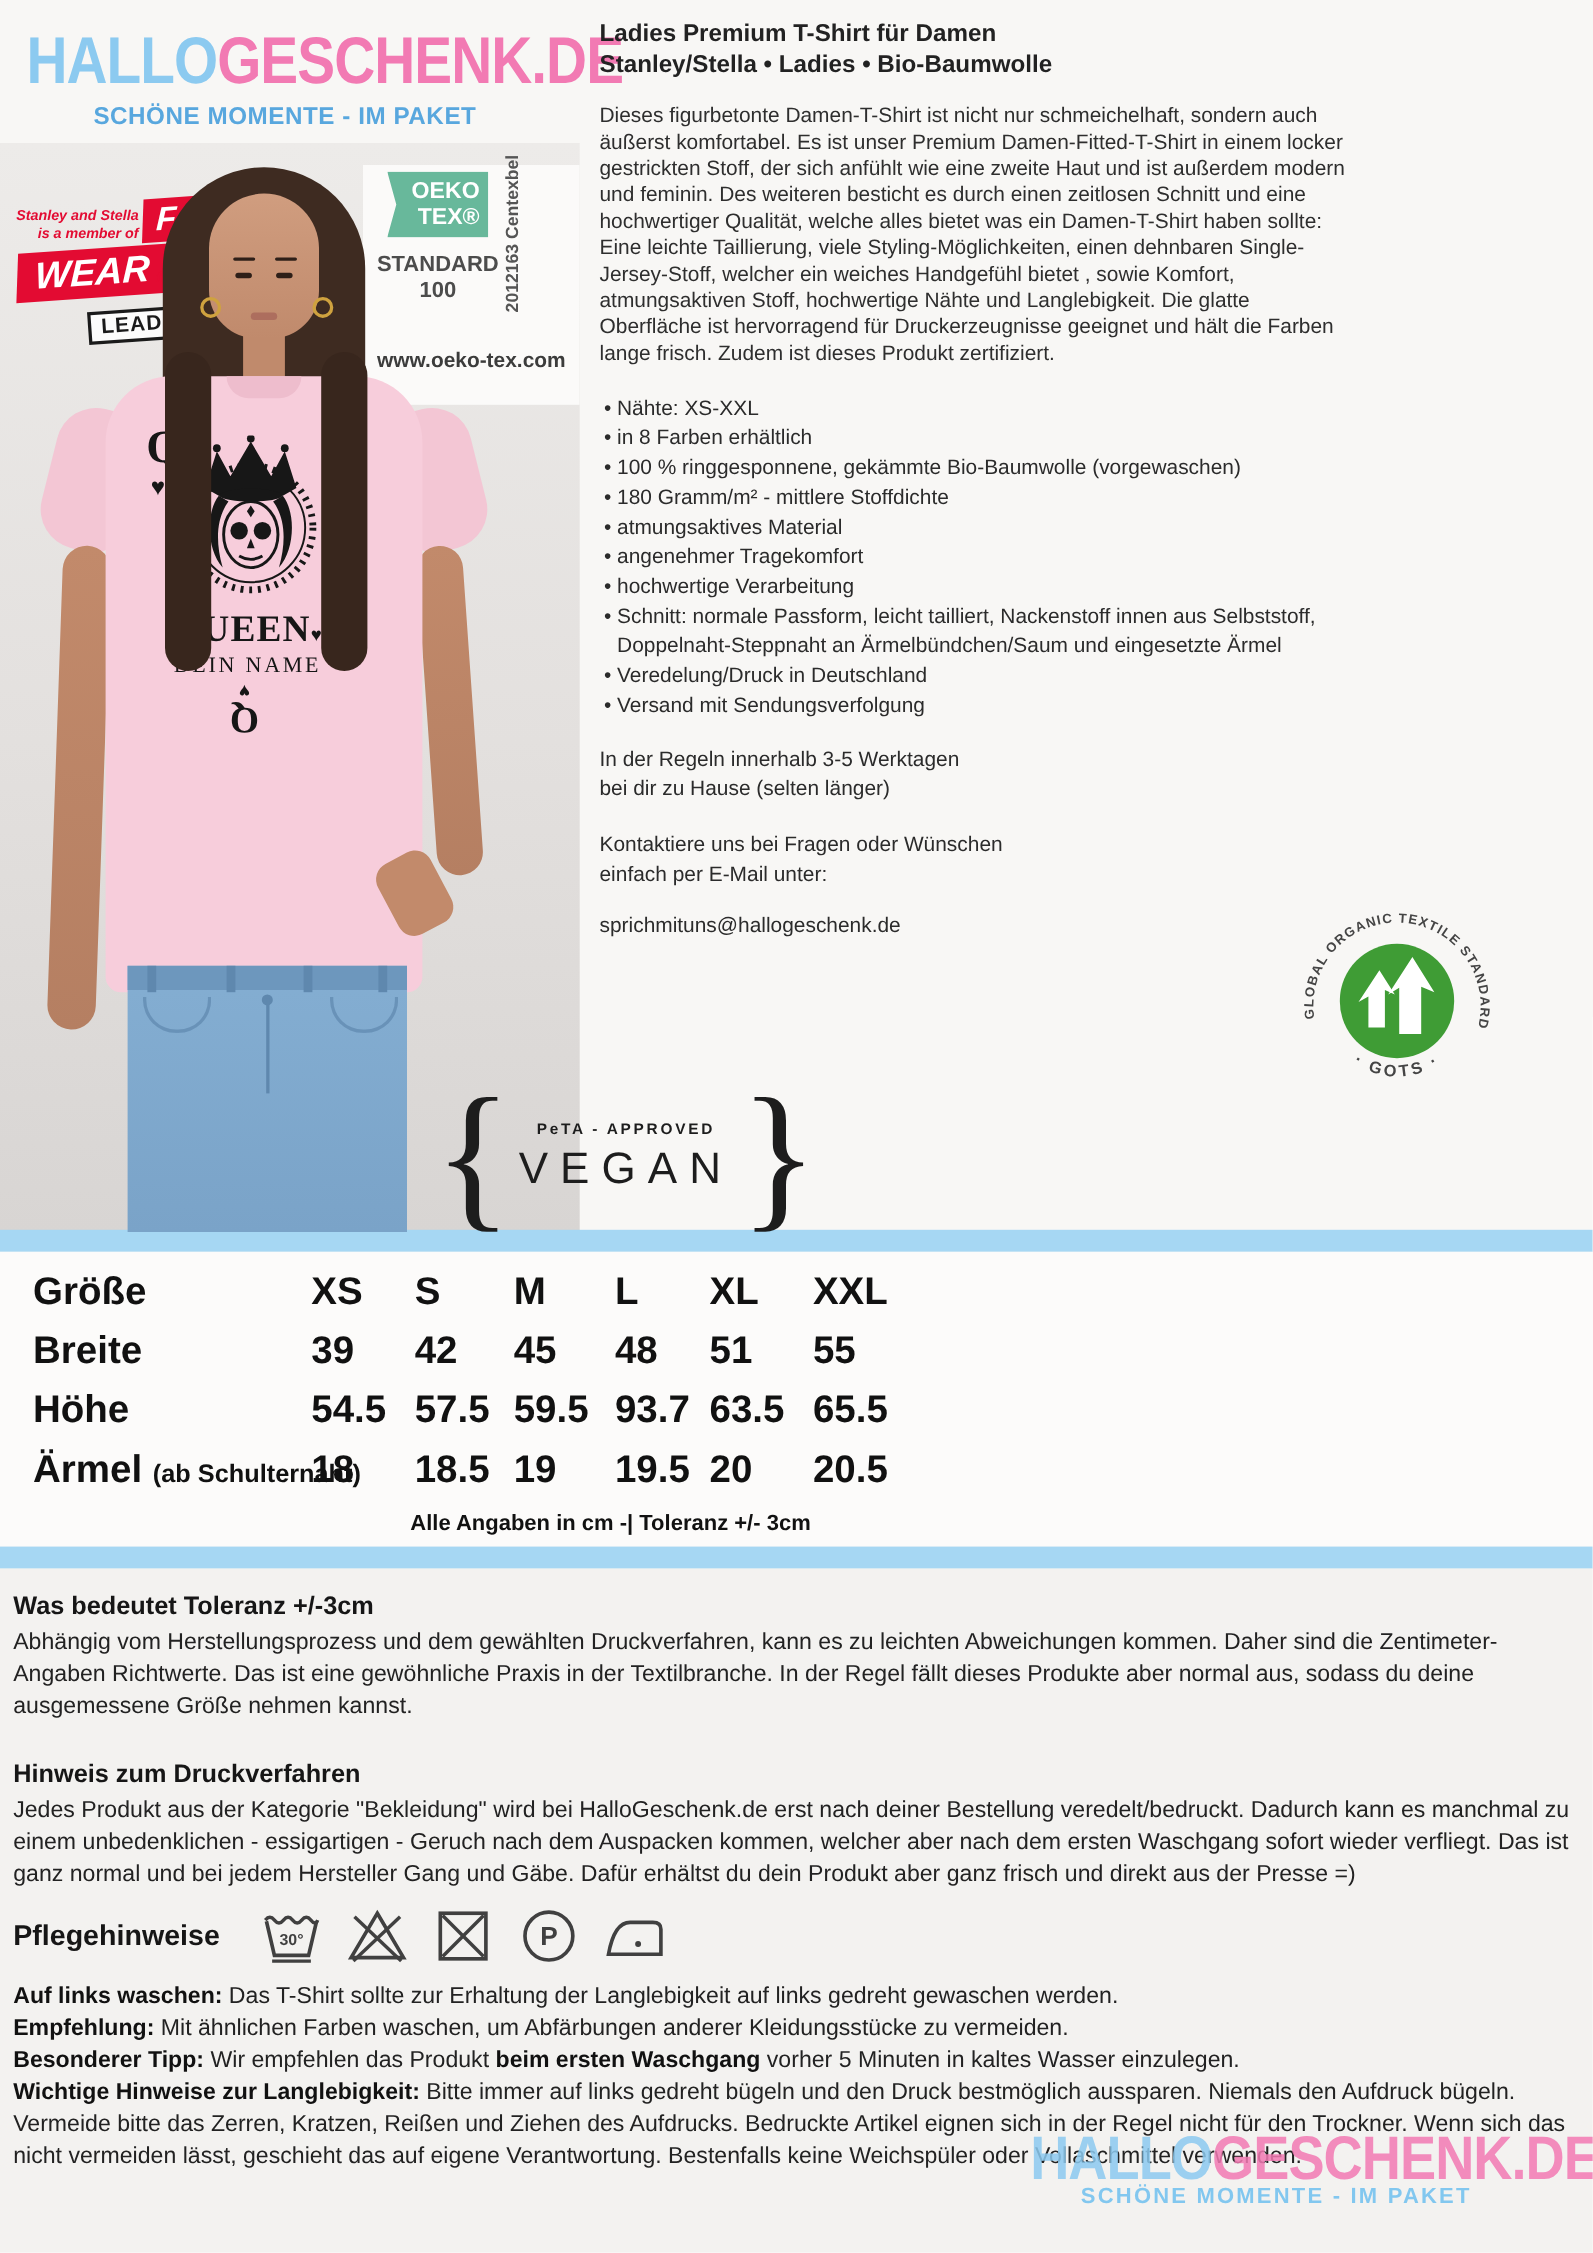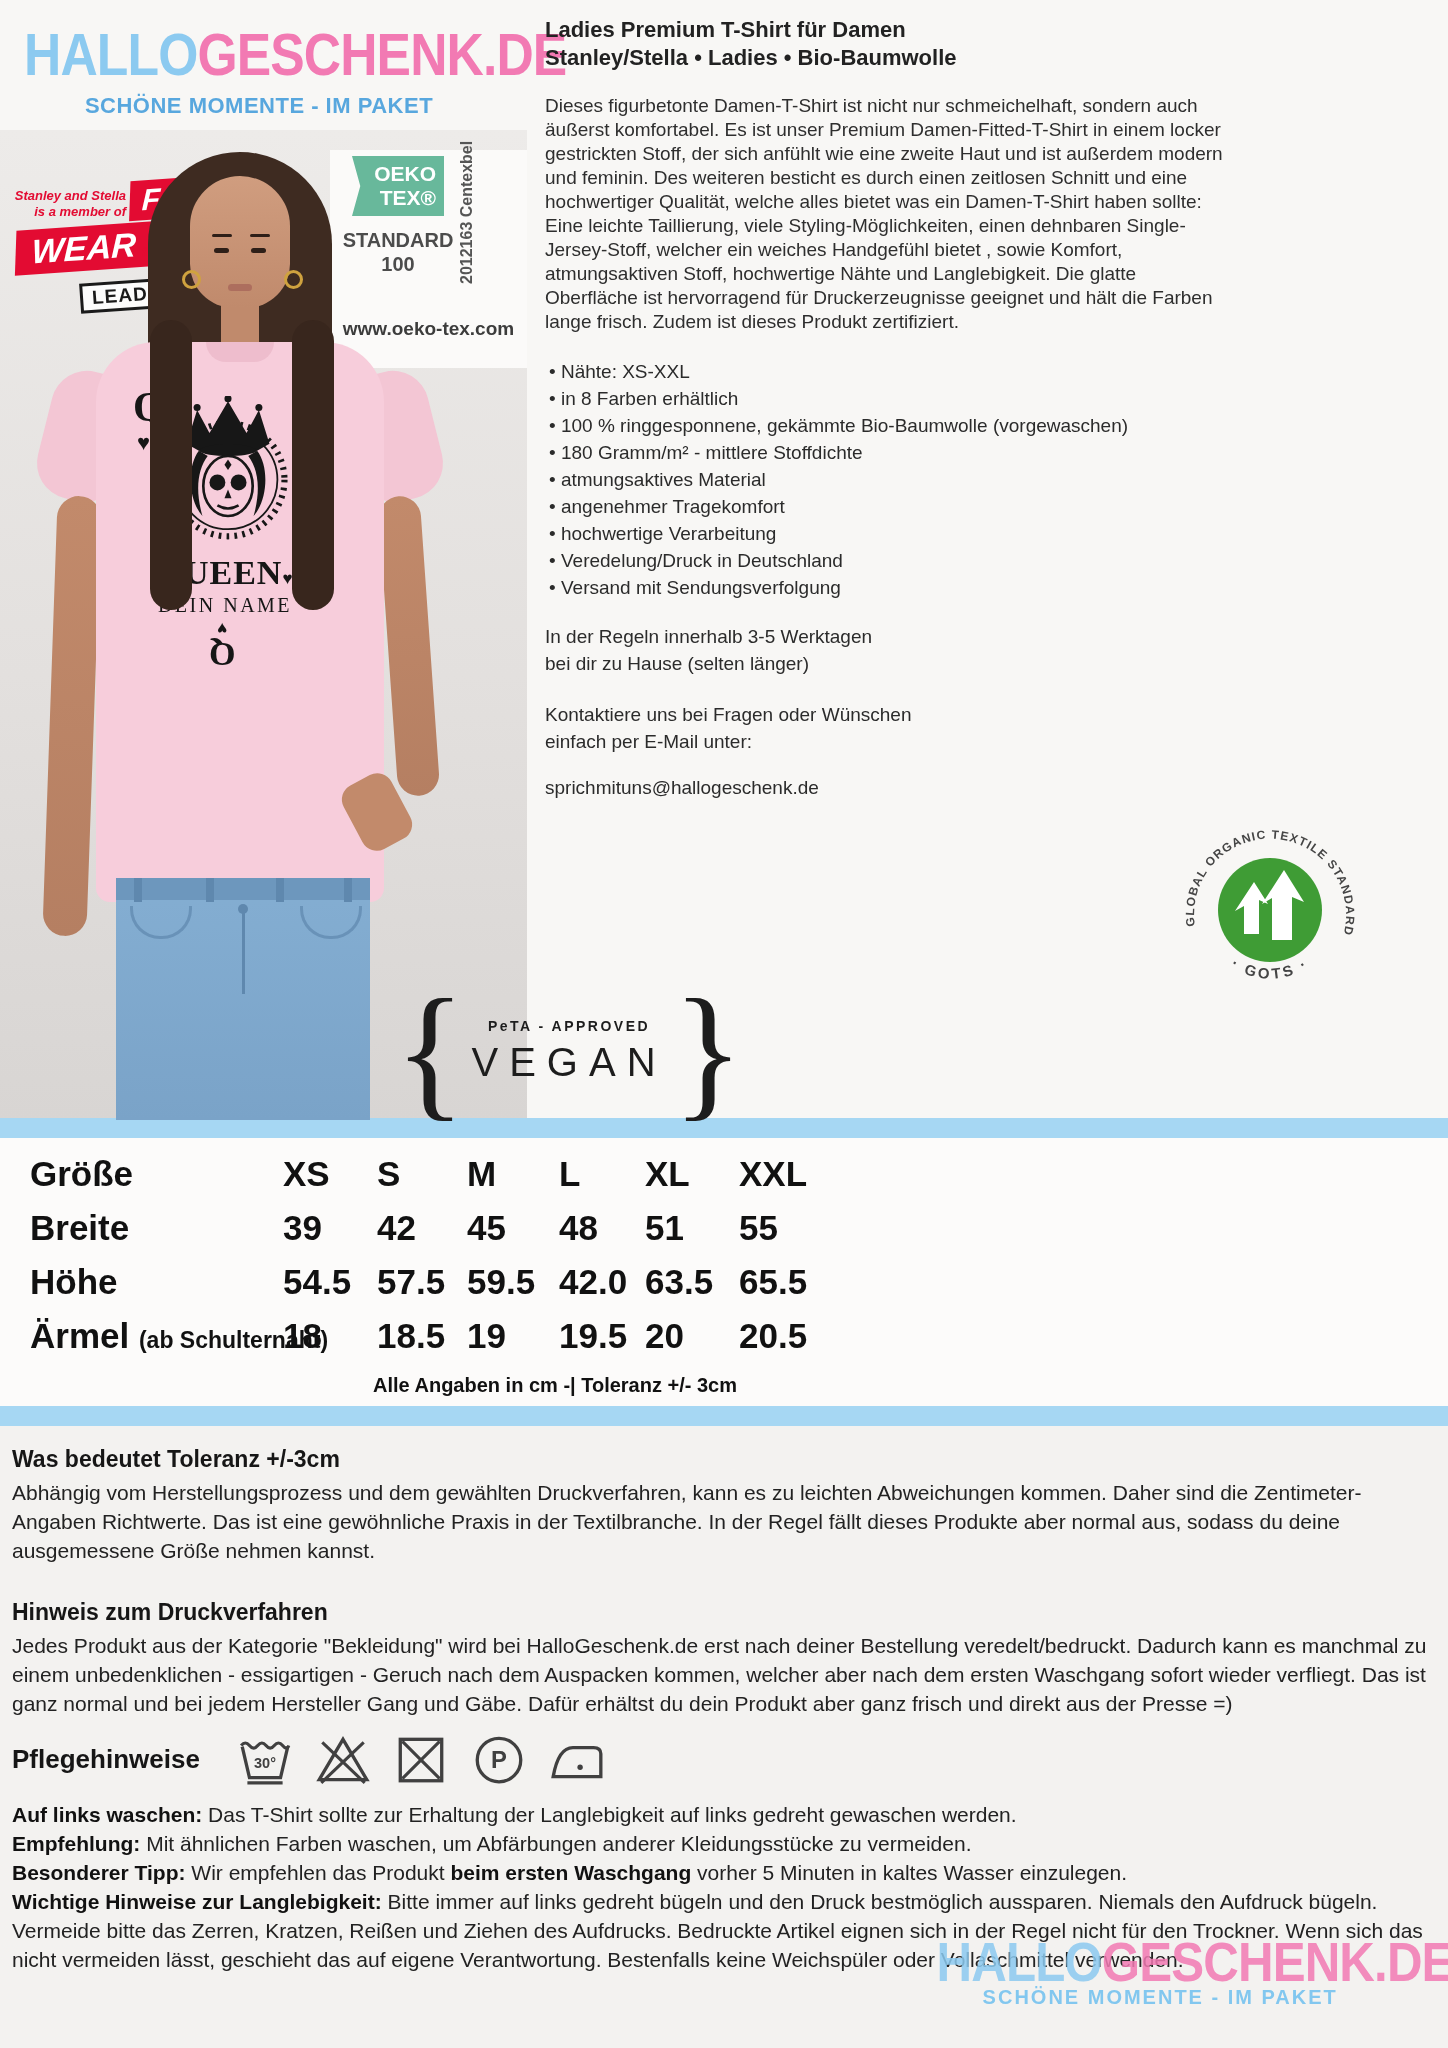--- a/index.html
+++ b/index.html
@@ -171,20 +171,21 @@
     <div class="prod-sub">Stanley/Stella • Ladies • Bio-Baumwolle</div>
     <div class="prod-desc">Dieses figurbetonte Damen-T-Shirt ist nicht nur schmeichelhaft, sondern auch äußerst komfortabel. Es ist unser Premium Damen-Fitted-T-Shirt in einem locker gestrickten Stoff, der sich anfühlt wie eine zweite Haut und ist außerdem modern und feminin. Des weiteren besticht es durch einen zeitlosen Schnitt und eine hochwertiger Qualität, welche alles bietet was ein Damen-T-Shirt haben sollte: Eine leichte Taillierung, viele Styling-Möglichkeiten, einen dehnbaren Single-Jersey-Stoff, welcher ein weiches Handgefühl bietet , sowie Komfort, atmungsaktiven Stoff, hochwertige Nähte und Langlebigkeit. Die glatte Oberfläche ist hervorragend für Druckerzeugnisse geeignet und hält die Farben lange frisch. Zudem ist dieses Produkt zertifiziert.</div>
     <ul class="features">
       <li>Nähte: XS-XXL</li>
       <li>in 8 Farben erhältlich</li>
       <li>100 % ringgesponnene, gekämmte Bio-Baumwolle (vorgewaschen)</li>
       <li>180 Gramm/m² - mittlere Stoffdichte</li>
       <li>atmungsaktives Material</li>
       <li>angenehmer Tragekomfort</li>
       <li>hochwertige Verarbeitung</li>
+      <li>Schnitt: normale Passform, leicht tailliert, Nackenstoff innen aus Selbststoff, Doppelnaht-Steppnaht an Ärmelbündchen/Saum und eingesetzte Ärmel</li>
       <li>Veredelung/Druck in Deutschland</li>
       <li>Versand mit Sendungsverfolgung</li>
     </ul>
     <div class="delivery">
       <div>In der Regeln innerhalb 3-5 Werktagen</div>
       <div>bei dir zu Hause (selten länger)</div>
     </div>
     <div class="contact">
       <div>Kontaktiere uns bei Fragen oder Wünschen</div>
       <div>einfach per E-Mail unter:</div>
@@ -327,21 +328,21 @@
       <span class="cell c2">45</span>
       <span class="cell c3">48</span>
       <span class="cell c4">51</span>
       <span class="cell c5">55</span>
     </div>
     <div class="trow" style="top:124px;">
       <span class="lab">Höhe</span>
       <span class="cell c0">54.5</span>
       <span class="cell c1">57.5</span>
       <span class="cell c2">59.5</span>
-      <span class="cell c3">42.0</span>
+      <span class="cell c3">93.7</span>
       <span class="cell c4">63.5</span>
       <span class="cell c5">65.5</span>
     </div>
     <div class="trow" style="top:178px;">
       <span class="lab"><span>Ärmel</span> <span class="suffix">(ab Schulternaht)</span></span>
       <span class="cell c0">18</span>
       <span class="cell c1">18.5</span>
       <span class="cell c2">19</span>
       <span class="cell c3">19.5</span>
       <span class="cell c4">20</span>

